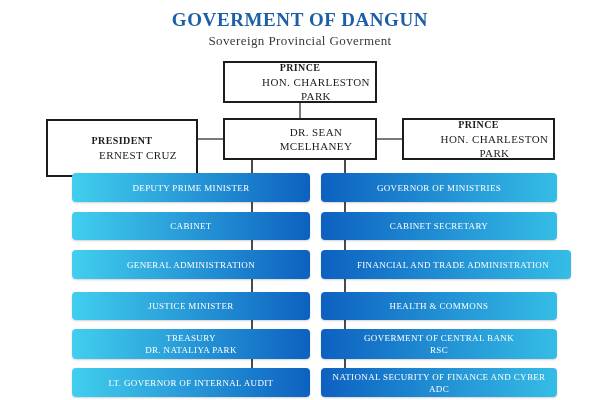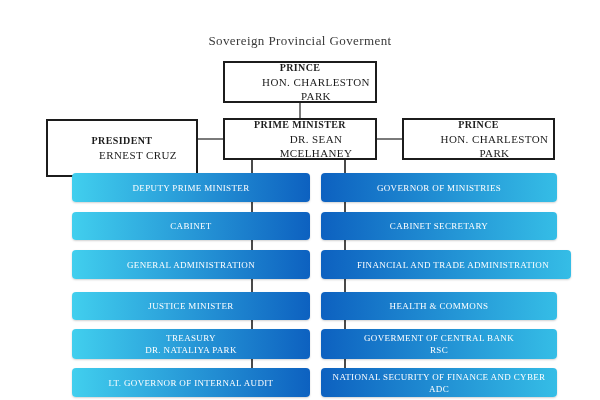--- a/index.html
+++ b/index.html
@@ -43,40 +43,40 @@
   .bar.left-grad{background:linear-gradient(90deg,#41cfee 0%,#0d61c0 100%);}
   .bar.right-grad{background:linear-gradient(90deg,#0d61c0 0%,#35bde6 100%);}
   .col-left{left:44px;width:238px;margin-left:28px;}
   .col-right{left:321px;width:236px;}
 </style>
 </head>
 <body>
 
 <div class="stage">
 
+  <div class="title">GOVERMENT OF DANGUN</div>
   <div class="subtitle">Sovereign Provincial Goverment</div>
 
   <div class="line light" style="left:299px;top:102px;width:2px;height:17px;"></div>
   <div class="line light" style="left:198px;top:138px;width:26px;height:2px;"></div>
   <div class="line light" style="left:376px;top:138px;width:27px;height:2px;"></div>
   <div class="line" style="left:251px;top:158px;width:2px;height:225px;"></div>
   <div class="line" style="left:344px;top:158px;width:2px;height:225px;"></div>
 
   <div class="box" style="left:223px;top:61px;width:154px;height:42px;">
     <div class="role">PRINCE</div>
     <div class="person">HON. CHARLESTON PARK</div>
   </div>
 
   <div class="box" style="left:46px;top:119px;width:152px;height:58px;justify-content:center;">
     <div class="role">PRESIDENT</div>
     <div class="person">ERNEST CRUZ</div>
   </div>
 
   <div class="box" style="left:223px;top:118px;width:154px;height:42px;">
-    <div class="role">PRIME MINISTER</div>
     <div class="person">DR. SEAN MCELHANEY</div>
   </div>
 
   <div class="box" style="left:402px;top:118px;width:153px;height:42px;">
     <div class="role">PRINCE</div>
     <div class="person">HON. CHARLESTON PARK</div>
   </div>
 
   <div class="bar left-grad col-left" style="top:173px;height:29px;">
     <span>DEPUTY PRIME MINISTER</span>

